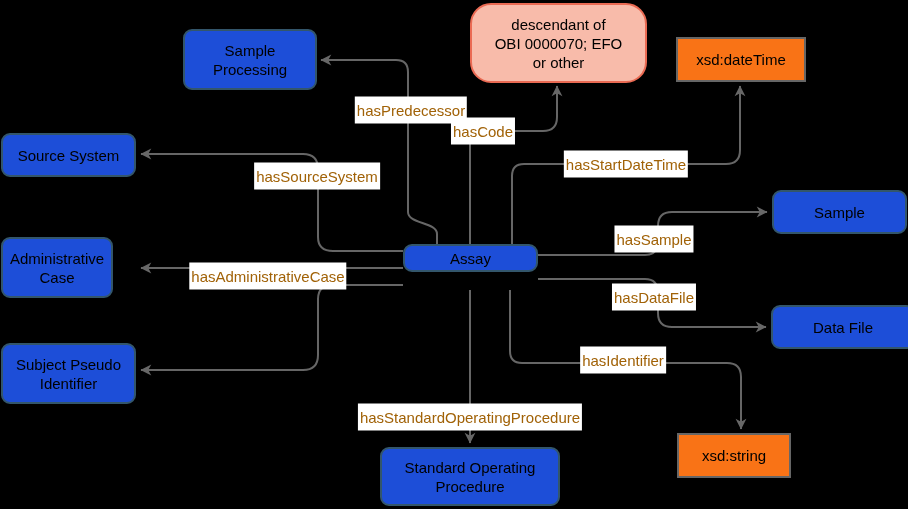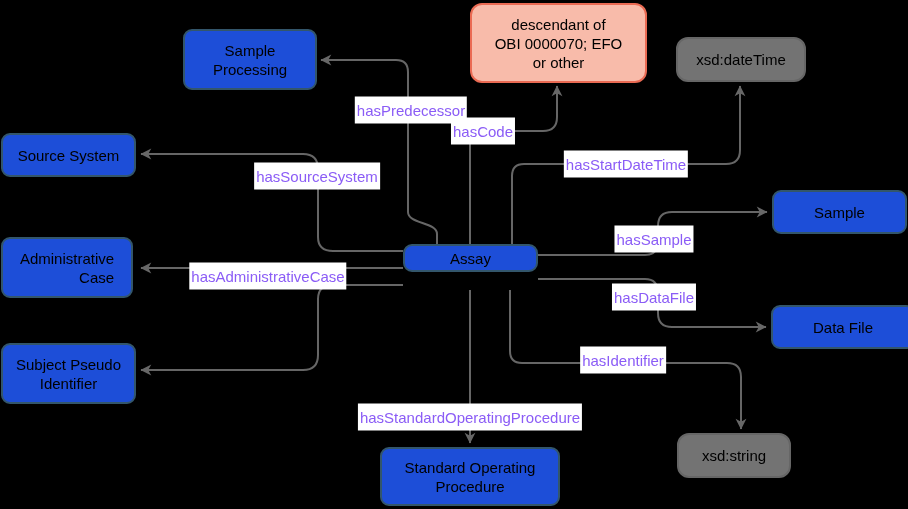--- a/index.html
+++ b/index.html
@@ -10,25 +10,25 @@
   }
   #edges { position:absolute; left:0; top:0; width:908px; height:509px; }
   .edge { fill:none; stroke:#666666; stroke-width:2; }
   .node {
     position:absolute; box-sizing:border-box;
     display:flex; align-items:center; justify-content:center;
     text-align:center; color:#000; font-size:15px; line-height:19px;
     white-space:pre-line;
   }
   .node-class    { background:#1d4ed8; border:2px solid #33566b; border-radius:9px; }
-  .node-highlight{ background:#f8bbaa; border:2px solid #ea6a53; border-radius:12px; }
-  .node-datatype { background:#737373; border:2px solid #666666; border-radius:12px; }
+  .node-highlight{ background:#f8bbaa; border:2px solid #ea6a53; border-radius:21px; }
+  .node-datatype { background:#f97316; border:2px solid #666666; border-radius:0; }
   .edge-label {
     position:absolute; transform:translate(-50%,-50%);
-    background:#ffffff; color:#8b5cf6; font-size:15px; line-height:17px;
+    background:#ffffff; color:#a16207; font-size:15px; line-height:17px;
     padding:5px 2px; white-space:nowrap;
   }
 </style>
 </head>
 <body>
 
 <div id="canvas">
 
   <svg id="edges" viewBox="0 0 908 509" xmlns="http://www.w3.org/2000/svg">
     <defs>
@@ -46,21 +46,21 @@
     <path class="edge" d="M 538 279 L 645 279 Q 658 279 658 293 L 658 313 Q 658 327 672 327 L 766 327" marker-end="url(#arrow)"></path>
     <path class="edge" d="M 510 290 L 510 351 Q 510 363 522 363 L 727 363 Q 741 363 741 377 L 741 429" marker-end="url(#arrow)"></path>
     <path class="edge" d="M 470 290 L 470 443" marker-end="url(#arrow)"></path>
   </svg>
 
   <div class="node node-class" style="left:183px; top:29px; width:134px; height:61px;">Sample
 Processing</div>
 
   <div class="node node-class" style="left:1px; top:133px; width:135px; height:44px;">Source System</div>
 
-  <div class="node node-class" style="left:1px; top:237px; width:132px; height:61px;text-align:right;">Administrative
+  <div class="node node-class" style="left:1px; top:237px; width:112px; height:61px;">Administrative
 Case</div>
 
   <div class="node node-class" style="left:1px; top:343px; width:135px; height:61px;">Subject Pseudo
 Identifier</div>
 
   <div class="node node-highlight" style="left:470px; top:3px; width:177px; height:80px;">descendant of
 OBI 0000070; EFO
 or other</div>
 
   <div class="node node-datatype" style="left:676px; top:37px; width:130px; height:45px;">xsd:dateTime</div>

